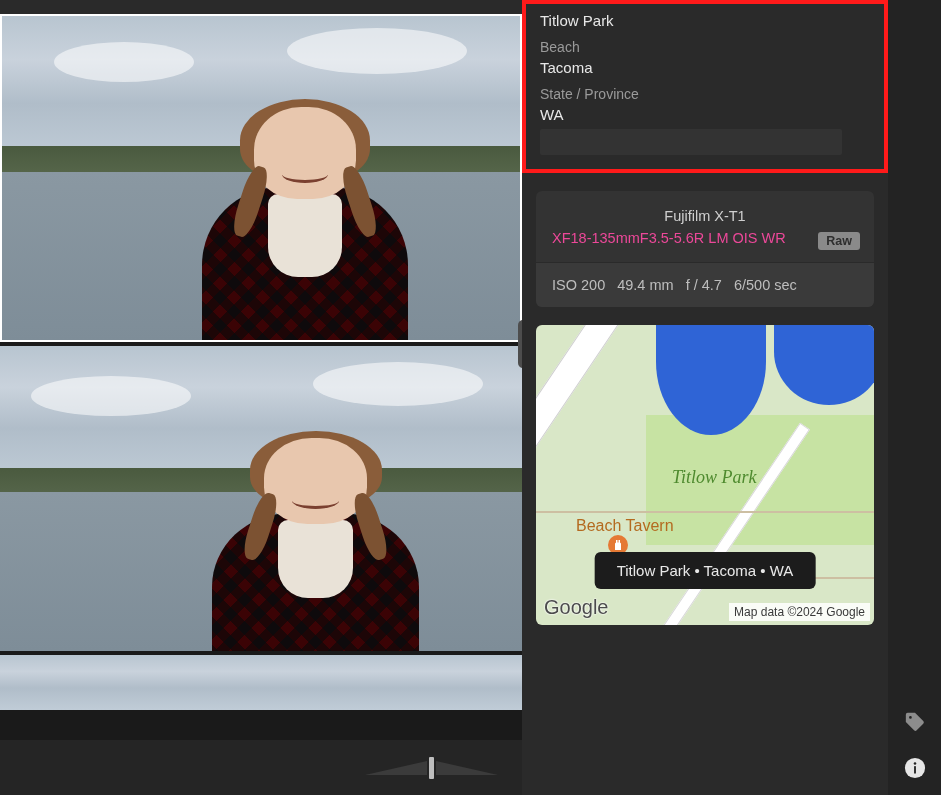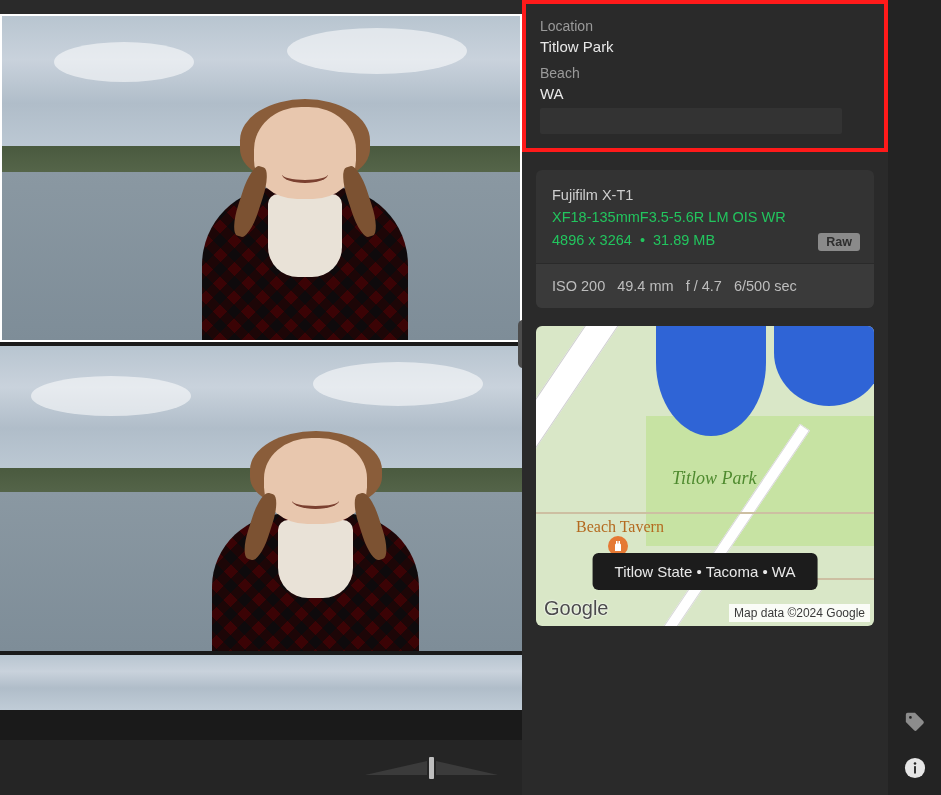--- a/index.html
+++ b/index.html
@@ -47,36 +47,36 @@
   .mid{width:366px;background:#2a2a2a;padding:0;overflow:hidden;}
   .panel-inner{padding:0;}
   .loc-card{margin:0 0 18px 0;padding:8px 18px 18px 18px;position:relative;}
   .highlight{position:absolute;left:0;top:0;right:0;bottom:0;border:4px solid #ff1a1a;pointer-events:none;}
   .field-label{color:#9a9a9a;font-size:14px;margin-top:10px;}
   .field-value{color:#e8e8e8;font-size:15px;margin-top:4px;font-weight:500;}
   .field-input{margin-top:6px;height:22px;width:290px;background:#333;border:none;border-radius:2px;color:#ddd;padding:2px 6px;font-size:14px;}
 
   .camera-card{margin:0 14px 18px 14px;background:#333333;border-radius:6px;overflow:hidden;}
   .cam-top{padding:14px 16px 12px 16px;position:relative;}
-  .cam-line{color:#22c55e;font-size:14.5px;line-height:1.55;}
-  .cam-model{color:#cfcfcf;}
+  .cam-line{color:#ec4899;font-size:14.5px;line-height:1.55;}
+  .cam-model{color:#cfcfcf;text-align:center;}
   .badge{position:absolute;right:14px;bottom:12px;background:#8a8a8a;color:#2e2e2e;font-size:12.5px;font-weight:600;padding:2px 8px;border-radius:3px;}
   .exif-row{border-top:1px solid #2a2a2a;background:#3a3a3a;padding:14px 16px;display:flex;gap:12px;color:#bdbdbd;font-size:14.5px;}
 
   .map-card{margin:0 14px 14px 14px;height:300px;border-radius:6px;position:relative;overflow:hidden;background:#d9e7c7;}
   .mroad{position:absolute;background:#fff;}
   .mroad.diag{width:520px;height:26px;left:-120px;top:250px;transform:rotate(-56deg);transform-origin:left top;border:1px solid #d0d0d0;}
   .mroad.diag2{width:420px;height:10px;left:-60px;top:270px;transform:rotate(-56deg);border:1px solid #d8d8d8;}
   .mroad.h1{left:0;right:0;top:186px;height:2px;background:#cdbfa2;}
   .mroad.h2{left:150px;right:0;top:252px;height:2px;background:#cdbfa2;}
   .mwater{position:absolute;background:#2f64d6;}
   .mw1{left:120px;top:0;width:110px;height:110px;border-radius:0 0 60% 60%/0 0 80% 80%;}
   .mw2{left:238px;top:0;width:110px;height:80px;border-radius:0 0 60% 60%/0 0 80% 80%;}
   .mpark{position:absolute;left:110px;top:90px;right:0;height:130px;background:#c7e3a3;}
-  .mlabel{position:absolute;font-size:15px;font-family:Liberation Serif, serif;}
+  .mlabel{position:absolute;font-size:15px;}
   .mlabel.park{left:136px;top:142px;color:#4e8a2e;font-style:italic;font-family:Georgia,serif;font-size:18px;}
   .mlabel.tavern{left:40px;top:192px;color:#b46a1f;font-size:16px;}
   .poi{position:absolute;left:72px;top:210px;width:20px;height:20px;background:#e57934;border-radius:50%;display:flex;align-items:center;justify-content:center;color:#fff;font-size:12px;}
   .map-pill{position:absolute;left:50%;transform:translateX(-50%);bottom:36px;background:#1c1c1c;color:#e8e8e8;font-size:15px;padding:10px 22px;border-radius:6px;white-space:nowrap;}
   .gbrand{position:absolute;left:8px;bottom:6px;font-size:20px;color:#4b4b4b;font-weight:500;text-shadow:0 0 2px #fff,0 0 2px #fff;font-family:Arial,sans-serif;}
   .gattr{position:absolute;right:4px;bottom:4px;background:rgba(255,255,255,0.85);color:#3a3a3a;font-size:12px;padding:2px 5px;}
 
   .sync{margin:22px 14px 0 20px;color:#9e9e9e;font-size:12px;letter-spacing:3px;}
 
   .rail{width:53px;background:#232323;display:flex;flex-direction:column;align-items:center;justify-content:flex-end;padding-bottom:16px;gap:24px;}
@@ -142,36 +142,32 @@
         <div class="wedgeR"></div>
       </div>
     </div>
   </div>
 
   <div class="mid">
     <div class="panel-inner">
 
       <div class="loc-card">
         <div class="highlight"></div>
-        <div class="field-label">Location</div>
         <div class="field-value">Titlow Park</div>
         <div class="field-label">Beach</div>
+        <div class="field-value">Tacoma</div>
+        <div class="field-label">State / Province</div>
         <div class="field-value">WA</div>
         <input class="field-input" value="" style="">
       </div>
 
       <div class="camera-card">
         <div class="cam-top">
           <div class="cam-line cam-model">Fujifilm X-T1</div>
           <div class="cam-line">XF18-135mmF3.5-5.6R LM OIS WR</div>
-          <div class="cam-line">
-            <span>4896 x 3264</span>
-            &nbsp;<span>•</span>&nbsp;
-            <span>31.89 MB</span>
-          </div>
           <div class="badge">Raw</div>
         </div>
         <div class="exif-row">
           <span>ISO 200</span>
           <span>49.4 mm</span>
           <span>f / 4.7</span>
           <span>6/500 sec</span>
         </div>
       </div>
 
@@ -183,21 +179,21 @@
         <div class="mroad diag2"></div>
         <div class="mroad h1"></div>
         <div class="mroad h2"></div>
         <div class="mlabel park">Titlow Park</div>
         <div class="mlabel tavern">Beach Tavern</div>
         <div class="poi">
           <svg width="12" height="12" viewBox="0 0 24 24" fill="#fff">
               <path d="M8 2v5l-2 2v13h12V9l-2-2V2h-2v5h-1V2h-2v5h-1V2z"></path>
             </svg>
         </div>
-        <div class="map-pill">Titlow State • Tacoma • WA</div>
+        <div class="map-pill">Titlow Park • Tacoma • WA</div>
         <div class="gbrand">Google</div>
         <div class="gattr">Map data ©2024 Google</div>
       </div>
 
     </div>
   </div>
 
   <div class="rail">
     <div>
       <svg width="22" height="22" viewBox="0 0 24 24" fill="#8c8c8c">

